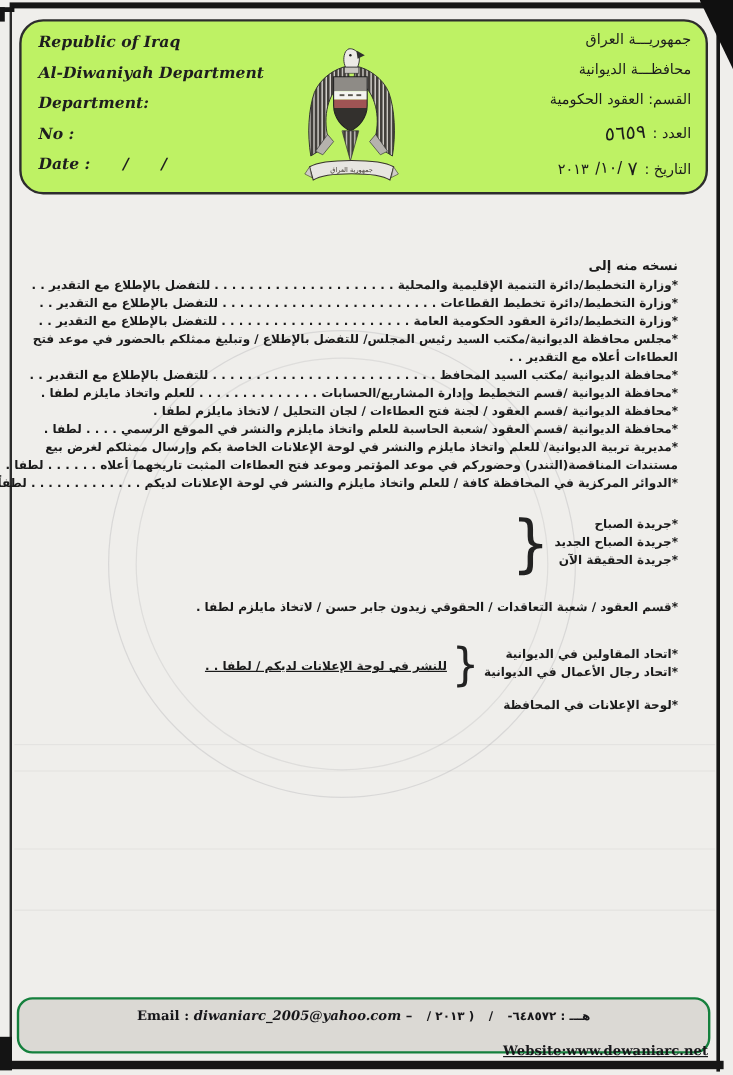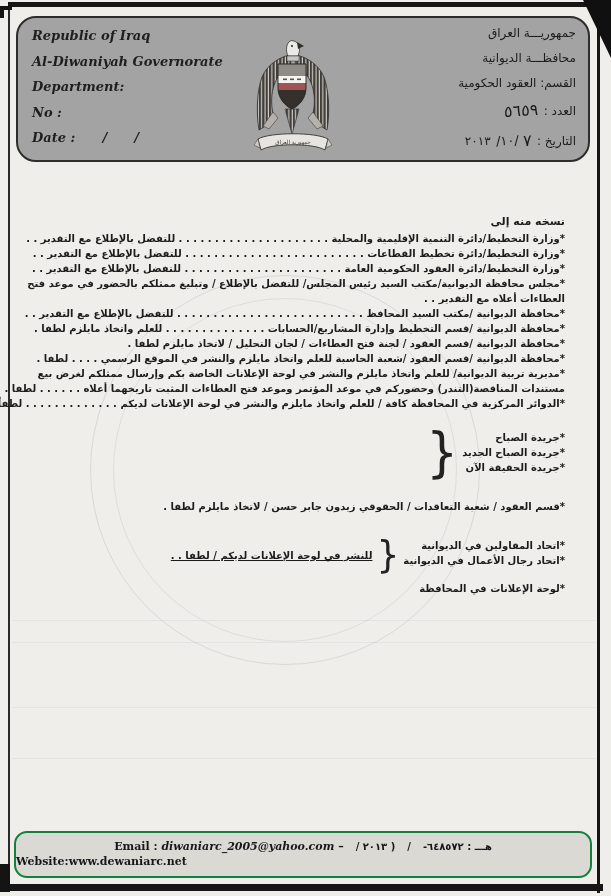--- a/index.html
+++ b/index.html
@@ -18,21 +18,21 @@
   .corner-bl    { position:absolute; left:0; top:864px; width:10px; height:28px; background:#141414; }
   .streak       { position:absolute; left:12px; width:584px; height:1px; background:rgba(40,40,40,0.05); }
 
   
   .stamp-ring { position:absolute; border-radius:50%; border:1.5px solid rgba(105,105,118,0.17); }
   .stamp-outer { left:90px;  top:275px; width:390px; height:390px; }
   .stamp-inner { left:113px; top:298px; width:344px; height:344px; border-color:rgba(105,105,118,0.13); }
 
   
   .head-box { position:absolute; left:16px; top:16px; width:574px; height:146px;
-              border:2px solid #2d2d2d; border-radius:20px; background:#a3a3a3; }
+              border:2px solid #2d2d2d; border-radius:20px; background:#bef264; }
   .eng { position:absolute; left:14px; top:10px; font-family:"DejaVu Serif", serif;
          font-style:italic; font-weight:600; font-size:13px; color:#1e1e1e; }
   .eng div { margin-bottom:10.5px; white-space:pre; }
   .arb { position:absolute; right:12px; top:8px; direction:rtl; text-align:right;
          font-size:12px; color:#1c1c1c; }
   .arb > div { margin-bottom:11px; white-space:nowrap; }
   .num-row, .date-row { display:flex; direction:rtl; align-items:center; gap:5px; }
   .hw   { font-size:16px; font-weight:400; display:inline-block; transform:rotate(-4deg) skewX(-4deg); }
   .hw2  { font-size:13px; font-weight:400; display:inline-block; transform:rotate(-2deg); }
   .emblem { position:absolute; left:234px; top:22px; }
@@ -56,21 +56,21 @@
   .unions-note { align-self:center; padding-left:6px;text-decoration:underline; }
 
   
   .foot-box { position:absolute; left:14px; top:831px; width:578px; height:47px;
               border:2px solid #15803d; border-radius:13px; background:#dbd9d4; z-index:3;
               font-family:"DejaVu Serif", serif; font-weight:bold; color:#17171a; }
   .foot-line1 { display:flex; direction:ltr; justify-content:center; align-items:baseline;
                 gap:12px; margin-top:7px; font-size:11px; }
   .foot-line1 .ar { font-family:"DejaVu Sans", sans-serif; font-size:10px; direction:rtl; }
   .email-val { font-style:italic; }
-  .foot-line2 { text-align:left; font-size:11px; margin-top:2px; }
+  .foot-line2 { text-align:right; font-size:11px; text-decoration:underline; margin-top:16px; }
 </style>
 </head>
 <body>
 
 <div class="scan">
 
   <div class="frame-top"></div>
   <div class="frame-left"></div>
   <div class="frame-right"></div>
   <div class="frame-bottom"></div>
@@ -81,21 +81,21 @@
   <div class="streak" style="top:642px"></div>
   <div class="streak" style="top:707px"></div>
   <div class="streak" style="top:758px"></div>
 
   <div class="stamp-ring stamp-outer"></div>
   <div class="stamp-ring stamp-inner"></div>
 
   <div class="head-box">
     <div class="eng">
       <div>Republic of Iraq</div>
-      <div>Al-Diwaniyah Governorate</div>
+      <div>Al-Diwaniyah Department</div>
       <div>Department:</div>
       <div>No :</div>
       <div>Date :      /      /</div>
     </div>
 
     <svg class="emblem" width="82" height="114" viewBox="0 0 82 114">
       <defs>
         <pattern id="feathers" width="3.4" height="6" patternUnits="userSpaceOnUse">
           <rect width="3.4" height="6" fill="#423f3b"></rect>
           <rect x="2.3" width="1.1" height="6" fill="#d6d3ce"></rect>

